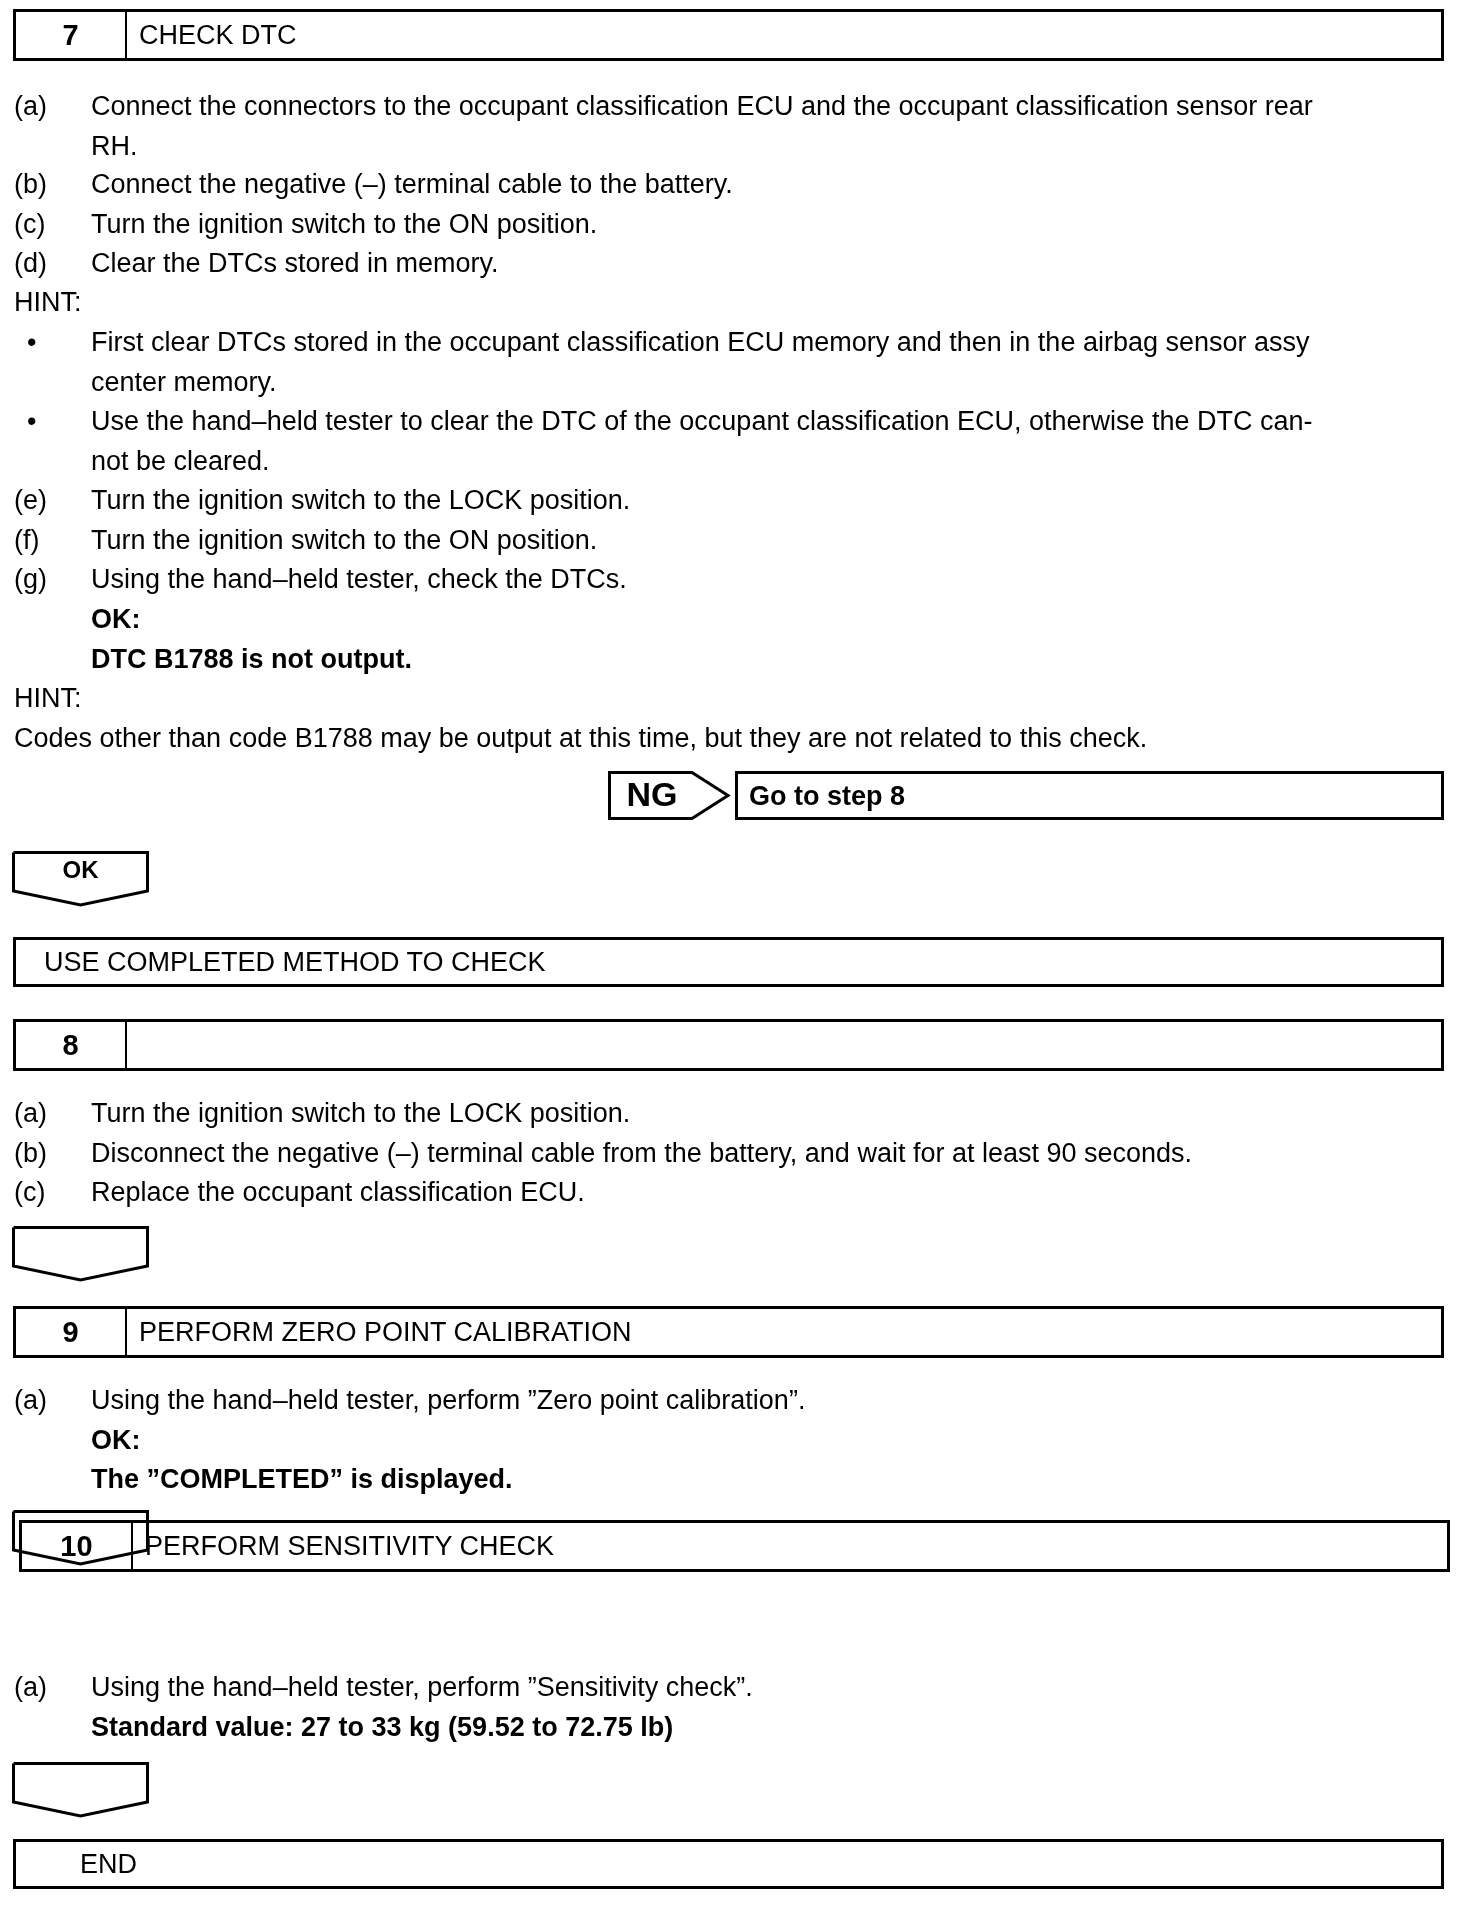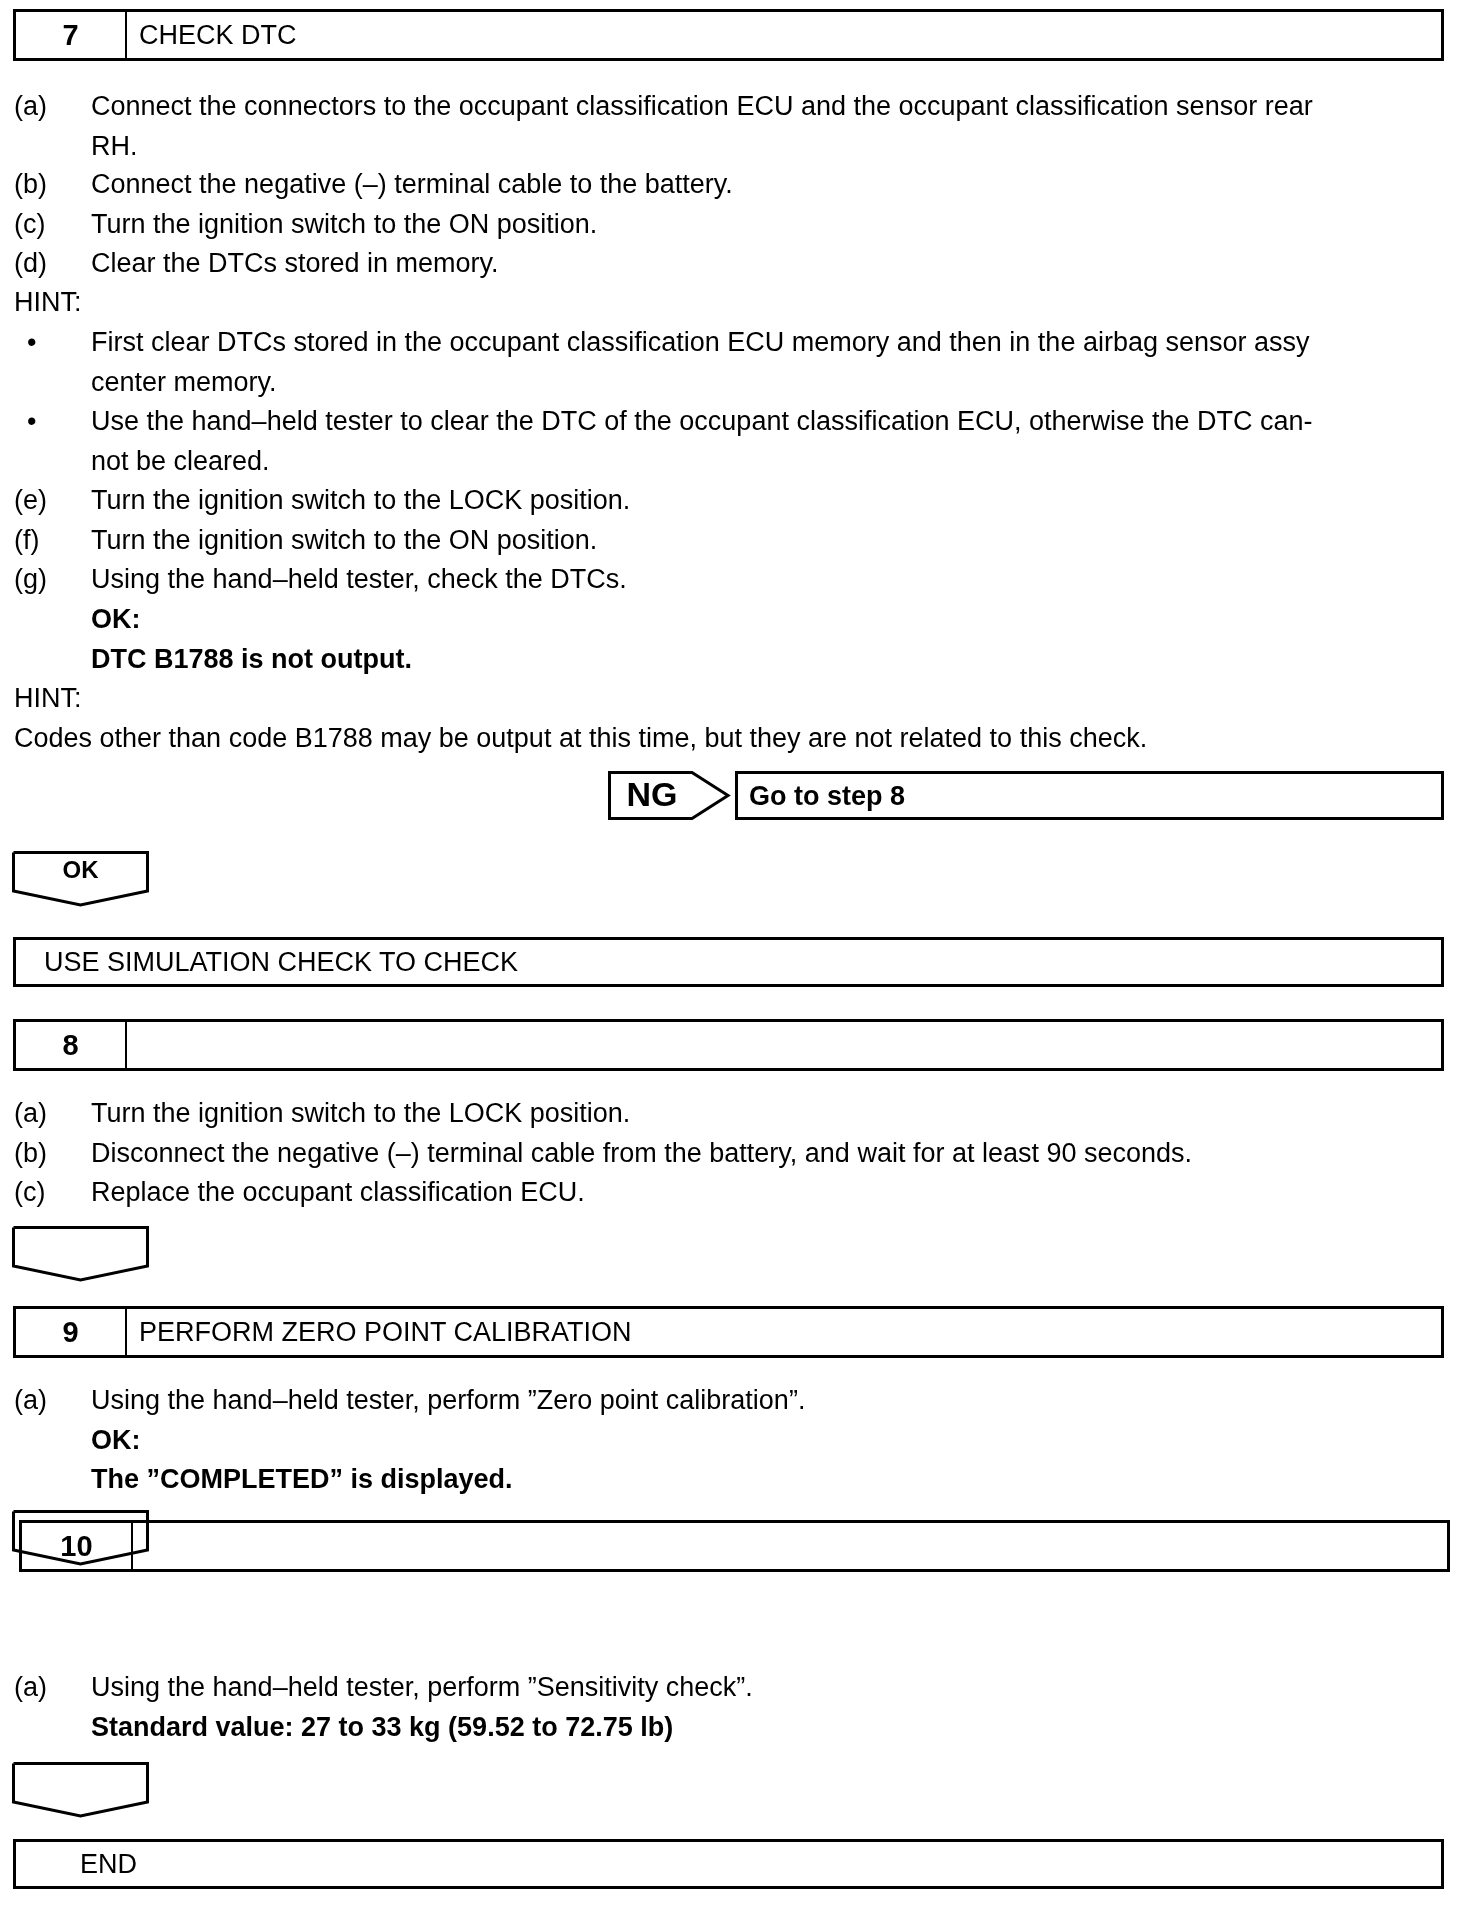--- a/index.html
+++ b/index.html
@@ -88,21 +88,21 @@
 </div>
 
 <div class="arrow" style="top:851px;">
   <svg width="137" height="56">
     <polyline points="1.5,1.5 135.5,1.5 135.5,40 68.5,54 1.5,40 1.5,1.5" fill="#fff" stroke="#000" stroke-width="3"></polyline>
   </svg>
   <div class="alabel">OK</div>
 </div>
 
 <div class="hdr plain" style="top:937px;height:50px;">
-  <div class="ttl">USE SIMULATION CHECK TO CHECK</div>
+  <div class="ttl">USE COMPLETED METHOD TO CHECK</div>
 </div>
 
 <div class="hdr" style="top:1019px;">
   <div class="num">8</div>
 </div>
 <div class="line" style="top:1097px;left:0;width:1472px;">
   <span class="lbl">(a)</span>
   <span class="txt">Turn the ignition switch to the LOCK position.</span>
 </div>
 <div class="line" style="top:1137px;left:0;width:1472px;">
@@ -132,20 +132,21 @@
 <div class="line bold" style="top:1463px;left:91px;">The ”COMPLETED” is displayed.</div>
 
 <div class="arrow" style="top:1510px;">
   <svg width="137" height="56">
     <polyline points="1.5,1.5 135.5,1.5 135.5,40 68.5,54 1.5,40 1.5,1.5" fill="#fff" stroke="#000" stroke-width="3"></polyline>
   </svg>
 </div>
 
 <div class="hdr" style="top:1520px;margin-left:6px;">
   <div class="num">10</div>
+  <div class="ttl">PERFORM SENSITIVITY CHECK</div>
 </div>
 <div class="line" style="top:1671px;left:0;width:1472px;">
   <span class="lbl">(a)</span>
   <span class="txt">Using the hand–held tester, perform ”Sensitivity check”.</span>
 </div>
 <div class="line bold" style="top:1711px;left:91px;">Standard value: 27 to 33 kg (59.52 to 72.75 lb)</div>
 
 <div class="arrow" style="top:1762px;">
   <svg width="137" height="56">
     <polyline points="1.5,1.5 135.5,1.5 135.5,40 68.5,54 1.5,40 1.5,1.5" fill="#fff" stroke="#000" stroke-width="3"></polyline>

